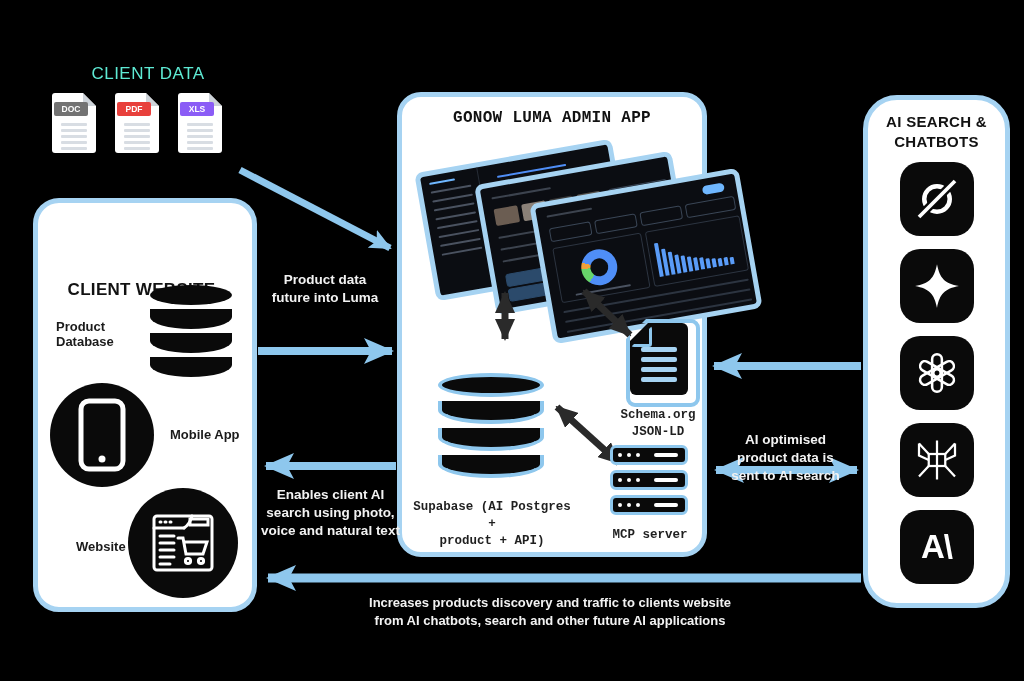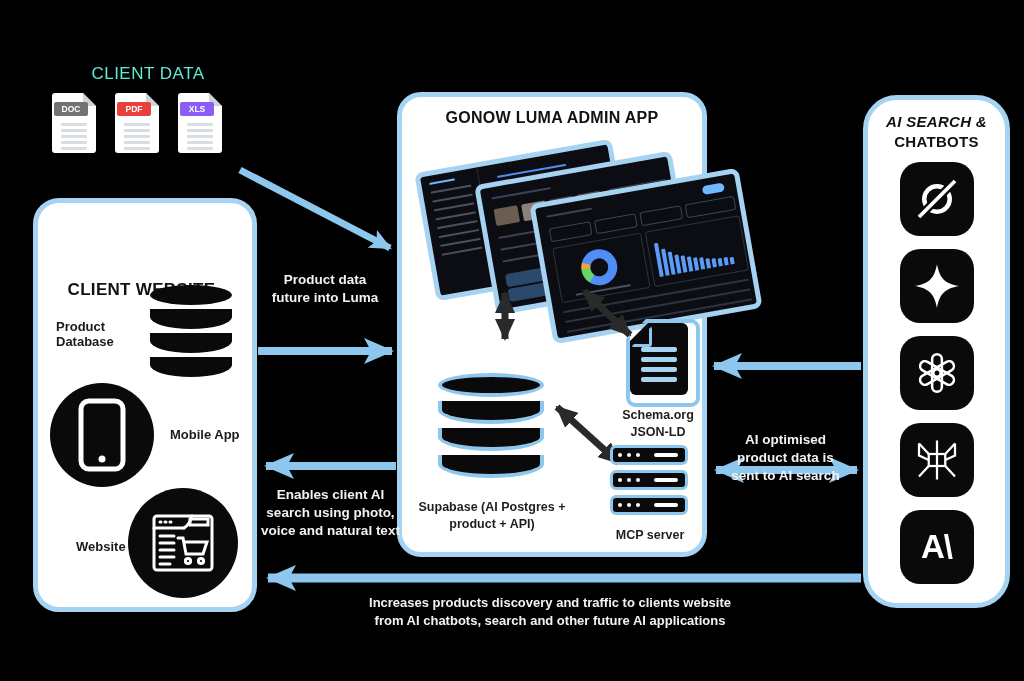--- a/index.html
+++ b/index.html
@@ -34,21 +34,21 @@
   .circle{position:absolute;background:#0a0a0a;border-radius:50%;display:flex;
           align-items:center;justify-content:center;}
 
   
   .cyl{display:flex;flex-direction:column;}
   .cyl .cap{height:20px;border-radius:50%;background:#0a0a0a;}
   .cyl .band{height:20px;background:#0a0a0a;border-radius:0 0 50% 50%/0 0 12px 12px;margin-top:4px;}
   .cyl .band:first-of-type{margin-top:-4px;border-radius:0 0 50% 50%/0 0 12px 12px;}
 
   
-  #center-panel{left:397px;top:92px;width:310px;height:465px;border-radius:24px;}
+  #center-panel{left:397px;top:92px;width:310px;height:465px;border-radius:24px;font-family:Liberation Mono, monospace;}
   #center-panel .panel-title{position:absolute;left:0;right:0;top:12px;font-size:16px;}
 
   .dash{position:absolute;background:#0b0d12;border:5px solid #a6d3f2;border-radius:8px;
         transform:rotate(-10deg);box-sizing:border-box;overflow:hidden;}
   .dash .ln{position:absolute;background:#3c434e;height:2px;border-radius:1px;}
   .dash .bl{background:#4f8ef7;}
   .sidebar{position:absolute;left:0;top:0;bottom:0;width:30%;border-right:1px solid #262c36;}
   .sidebar i{display:block;height:2px;background:#4a5260;border-radius:1px;margin:7px 8px 0 8px;}
   .thumb{position:absolute;width:24px;height:17px;border-radius:2px;}
   .pane{position:absolute;border:1px solid #2c3440;border-radius:3px;}
@@ -319,21 +319,21 @@
           <i></i>
           <i></i>
           <em></em>
         </div>
     </div>
     <div class="cap-text" style="left:208px;top:430px;width:80px;">MCP server</div>
   </div>
 
   <div id="right-panel" class="panel">
     <div class="panel-title">
-      <span style="display:block;font-style:italic;">AI SEARCH &amp;</span>
+      <span style="display:block;">AI SEARCH &amp;</span>
       <span style="display:block;">CHATBOTS</span>
     </div>
     <div class="ai-stack">
       <div class="ai-icon">
         <svg width="48" height="48" viewBox="0 0 64 64">
           <circle cx="32" cy="32" r="17" fill="none" stroke="#fff" stroke-width="6"></circle>
           <line x1="8" y1="56" x2="56" y2="8" stroke="#0a0a0a" stroke-width="11"></line>
           <line x1="8" y1="56" x2="56" y2="8" stroke="#fff" stroke-width="5"></line>
         </svg>
       </div>

